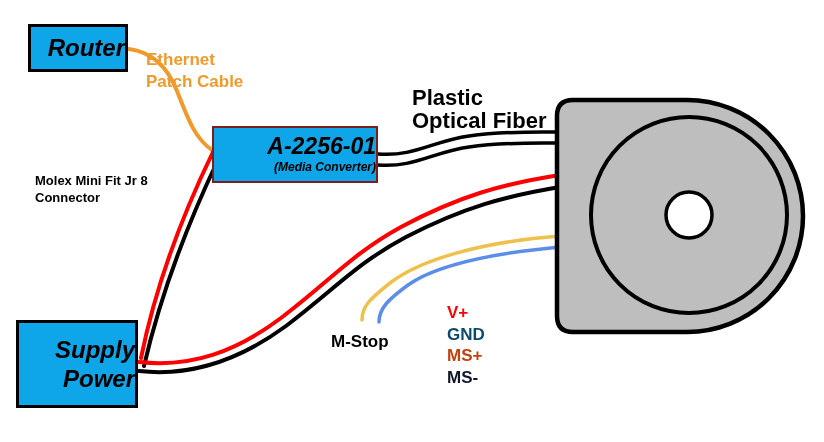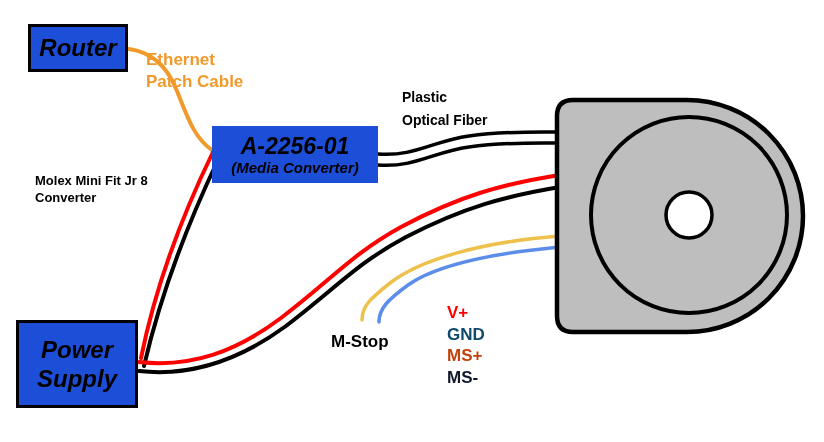--- a/index.html
+++ b/index.html
@@ -2,36 +2,36 @@
 <html><head>
 <meta charset="utf-8">
 <style>
   html,body{margin:0;padding:0;background:#fff;}
   #canvas{
     position:relative;width:824px;height:442px;background:#ffffff;
     font-family:"Liberation Sans", sans-serif;overflow:hidden;
   }
   #wires-svg{position:absolute;left:0;top:0;width:824px;height:442px;}
   .box{
-    position:absolute;box-sizing:border-box;background:#1d4ed8;
-    display:flex;flex-direction:column;align-items:center;justify-content:center;
+    position:absolute;box-sizing:border-box;background:#0ea5e9;
+    display:flex;flex-direction:column;align-items:flex-end;justify-content:center;
     text-align:center;font-weight:bold;font-style:italic;color:#000;
   }
   .box-black{border:3px solid #000;}
-  .box-gray{border:2px solid #1d4ed8;}
+  .box-gray{border:2px solid #7f1d1d;}
   #router-box{left:28px;top:24px;width:100px;height:48px;font-size:24px;}
   #power-supply-box{left:16px;top:320px;width:122px;height:88px;font-size:24px;line-height:29px;}
   #media-converter-box{left:212px;top:126px;width:166px;height:57px;}
   #media-converter-box .mc-title{font-size:23px;line-height:26px;}
-  #media-converter-box .mc-sub{font-size:15px;line-height:17px;}
+  #media-converter-box .mc-sub{font-size:12px;line-height:17px;}
   .lbl{
     position:absolute;text-align:left;font-weight:bold;color:#000;
   }
   #ethernet-label{left:146px;top:49px;width:152px;font-size:17px;line-height:22px;color:#F09A2C;}
-  #optical-fiber-label{left:402px;top:86px;width:144px;font-size:14px;line-height:23px;}
+  #optical-fiber-label{left:412px;top:86px;width:144px;font-size:22px;line-height:23px;}
   #molex-label{left:35px;top:172px;width:160px;font-size:13px;line-height:17px;}
   #mstop-label{left:331px;top:331px;width:100px;font-size:17px;line-height:22px;}
   #wire-legend{left:447px;top:302px;width:80px;font-size:17px;line-height:21.7px;}
   .lg-red{color:#FF0000;}
   .lg-black{color:#0c4a6e;}
   .lg-yellow{color:#c2410c;}
   .lg-blue{color:#0f172a;}
   .lbl div{white-space:nowrap;}
 </style>
 </head>
@@ -63,37 +63,37 @@
   <div class="box box-black" id="router-box">
     <div>Router</div>
   </div>
 
   <div class="box box-gray" id="media-converter-box">
     <div class="mc-title">A-2256-01</div>
     <div class="mc-sub">(Media Converter)</div>
   </div>
 
   <div class="box box-black" id="power-supply-box">
+    <div>Supply</div>
     <div>Power</div>
-    <div>Supply</div>
   </div>
 
   <div class="lbl" id="ethernet-label">
     <div>Ethernet</div>
     <div>Patch Cable</div>
   </div>
 
   <div class="lbl" id="optical-fiber-label">
     <div>Plastic</div>
     <div>Optical Fiber</div>
   </div>
 
   <div class="lbl" id="molex-label">
     <div>Molex Mini Fit Jr 8</div>
-    <div>Converter</div>
+    <div>Connector</div>
   </div>
 
   <div class="lbl" id="mstop-label">
     <div>M-Stop</div>
   </div>
 
   <div class="lbl" id="wire-legend">
     <div class="lg-red">V+</div>
     <div class="lg-black">GND</div>
     <div class="lg-yellow">MS+</div>

